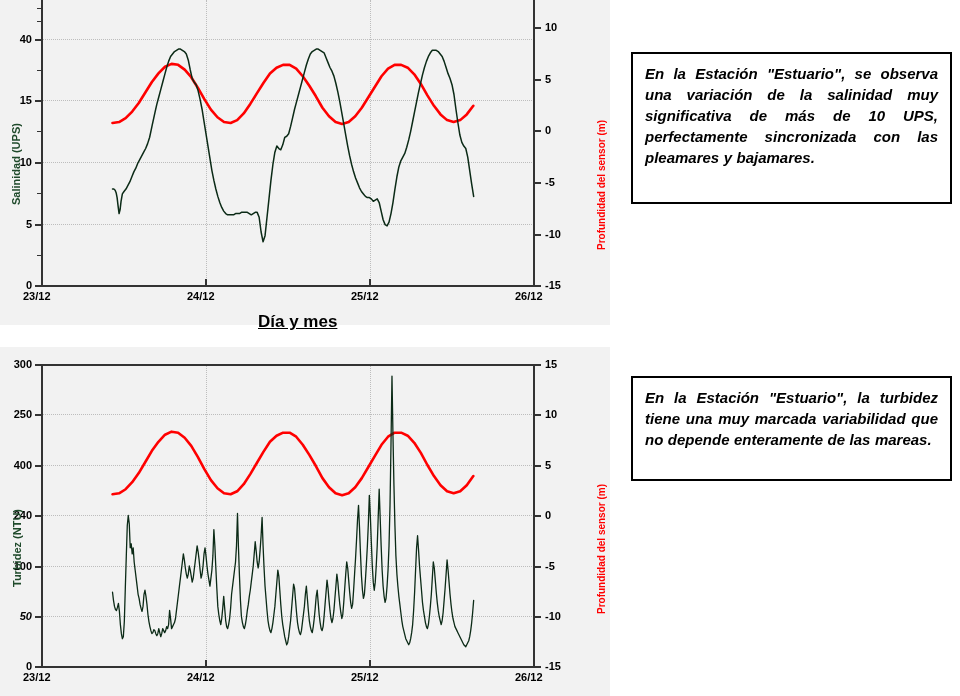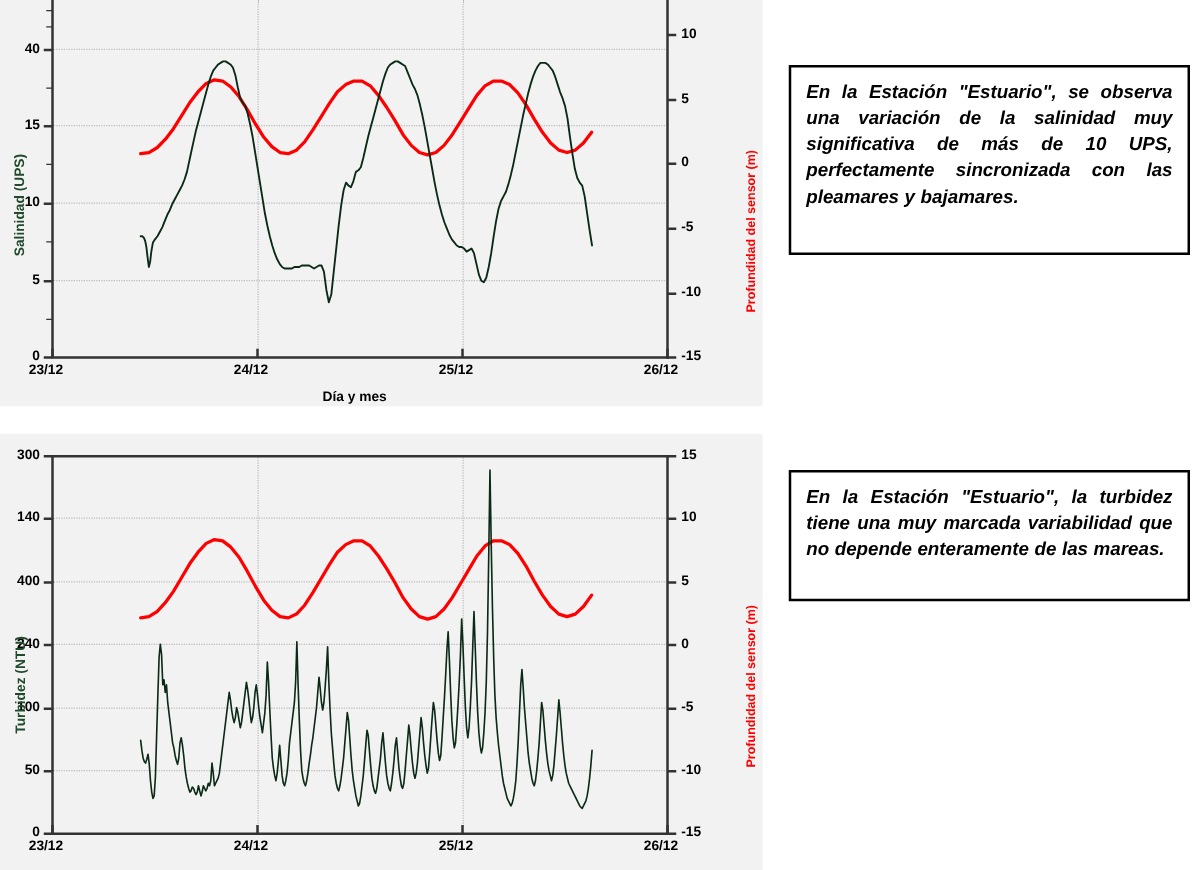--- a/index.html
+++ b/index.html
@@ -55,22 +55,23 @@
   }
   .xtick{
     position:absolute;
     color:#000;
     font-size:11px;font-weight:bold;
     white-space:nowrap;
   }
   .xaxis-title{
     position:absolute;
     color:#000;
-    font-size:11px;font-weight:bold;
-    white-space:nowrap;
+    font-size:17px;font-weight:bold;
+    white-space:nowrap;
+    text-decoration:underline;
   }
 
   svg.series{position:absolute;left:0;top:0;overflow:visible;}
 
   
   .notebox{
     position:absolute;
     border:2px solid #000000;
     background:#ffffff;
     box-sizing:border-box;
@@ -205,25 +206,25 @@
     <div class="tick" style="left:534px;top:219px;width:7px;height:2px;"></div>
     <div class="tick" style="left:534px;top:269px;width:7px;height:2px;"></div>
     <div class="tick" style="left:534px;top:319px;width:7px;height:2px;"></div>
 
     <div class="tick" style="left:41px;top:313px;width:2px;height:7px;"></div>
     <div class="tick" style="left:205px;top:313px;width:2px;height:7px;"></div>
     <div class="tick" style="left:369px;top:313px;width:2px;height:7px;"></div>
     <div class="tick" style="left:533px;top:313px;width:2px;height:7px;"></div>
 
     <div class="ytick-left" style="left:2px;top:11px;width:30px;text-align:right;">300</div>
-    <div class="ytick-left" style="left:2px;top:61px;width:30px;">140</div>
+    <div class="ytick-left" style="left:2px;top:61px;width:30px;">250</div>
     <div class="ytick-left" style="left:2px;top:112px;width:30px;">400</div>
     <div class="ytick-left" style="left:2px;top:162px;width:30px;">240</div>
     <div class="ytick-left" style="left:2px;top:213px;width:30px;">100</div>
-    <div class="ytick-left" style="left:2px;top:263px;width:30px;">50</div>
+    <div class="ytick-left" style="left:2px;top:263px;width:30px;font-style:italic;">50</div>
     <div class="ytick-left" style="left:2px;top:313px;width:30px;">0</div>
 
     <div class="ytick-right" style="left:545px;top:11px;">15</div>
     <div class="ytick-right" style="left:545px;top:61px;">10</div>
     <div class="ytick-right" style="left:545px;top:112px;">5</div>
     <div class="ytick-right" style="left:545px;top:162px;">0</div>
     <div class="ytick-right" style="left:545px;top:213px;">-5</div>
     <div class="ytick-right" style="left:545px;top:263px;">-10</div>
     <div class="ytick-right" style="left:545px;top:313px;">-15</div>
 

